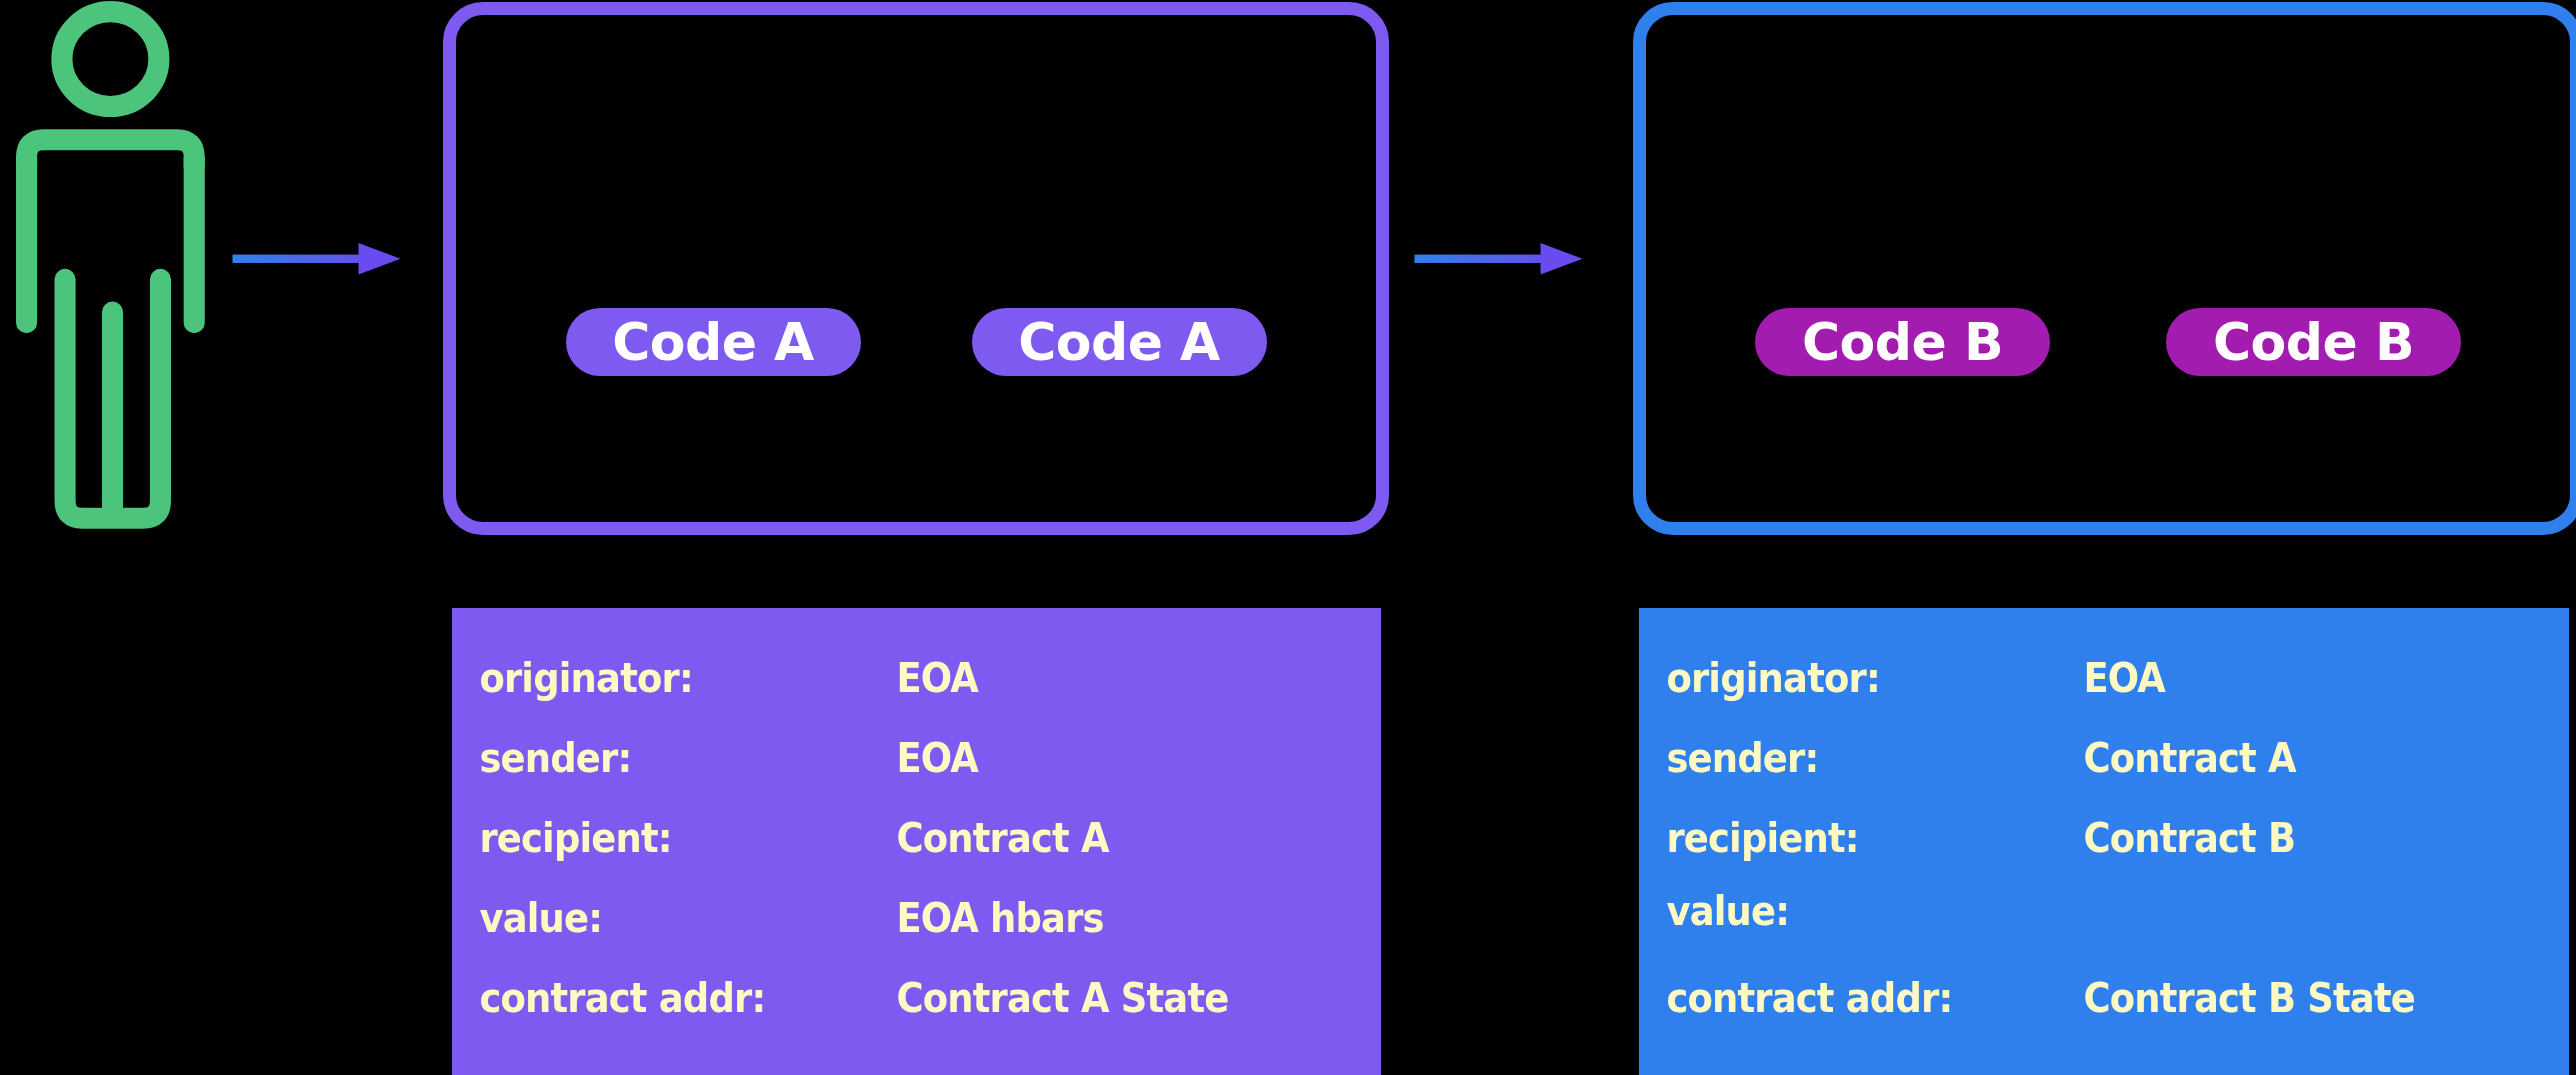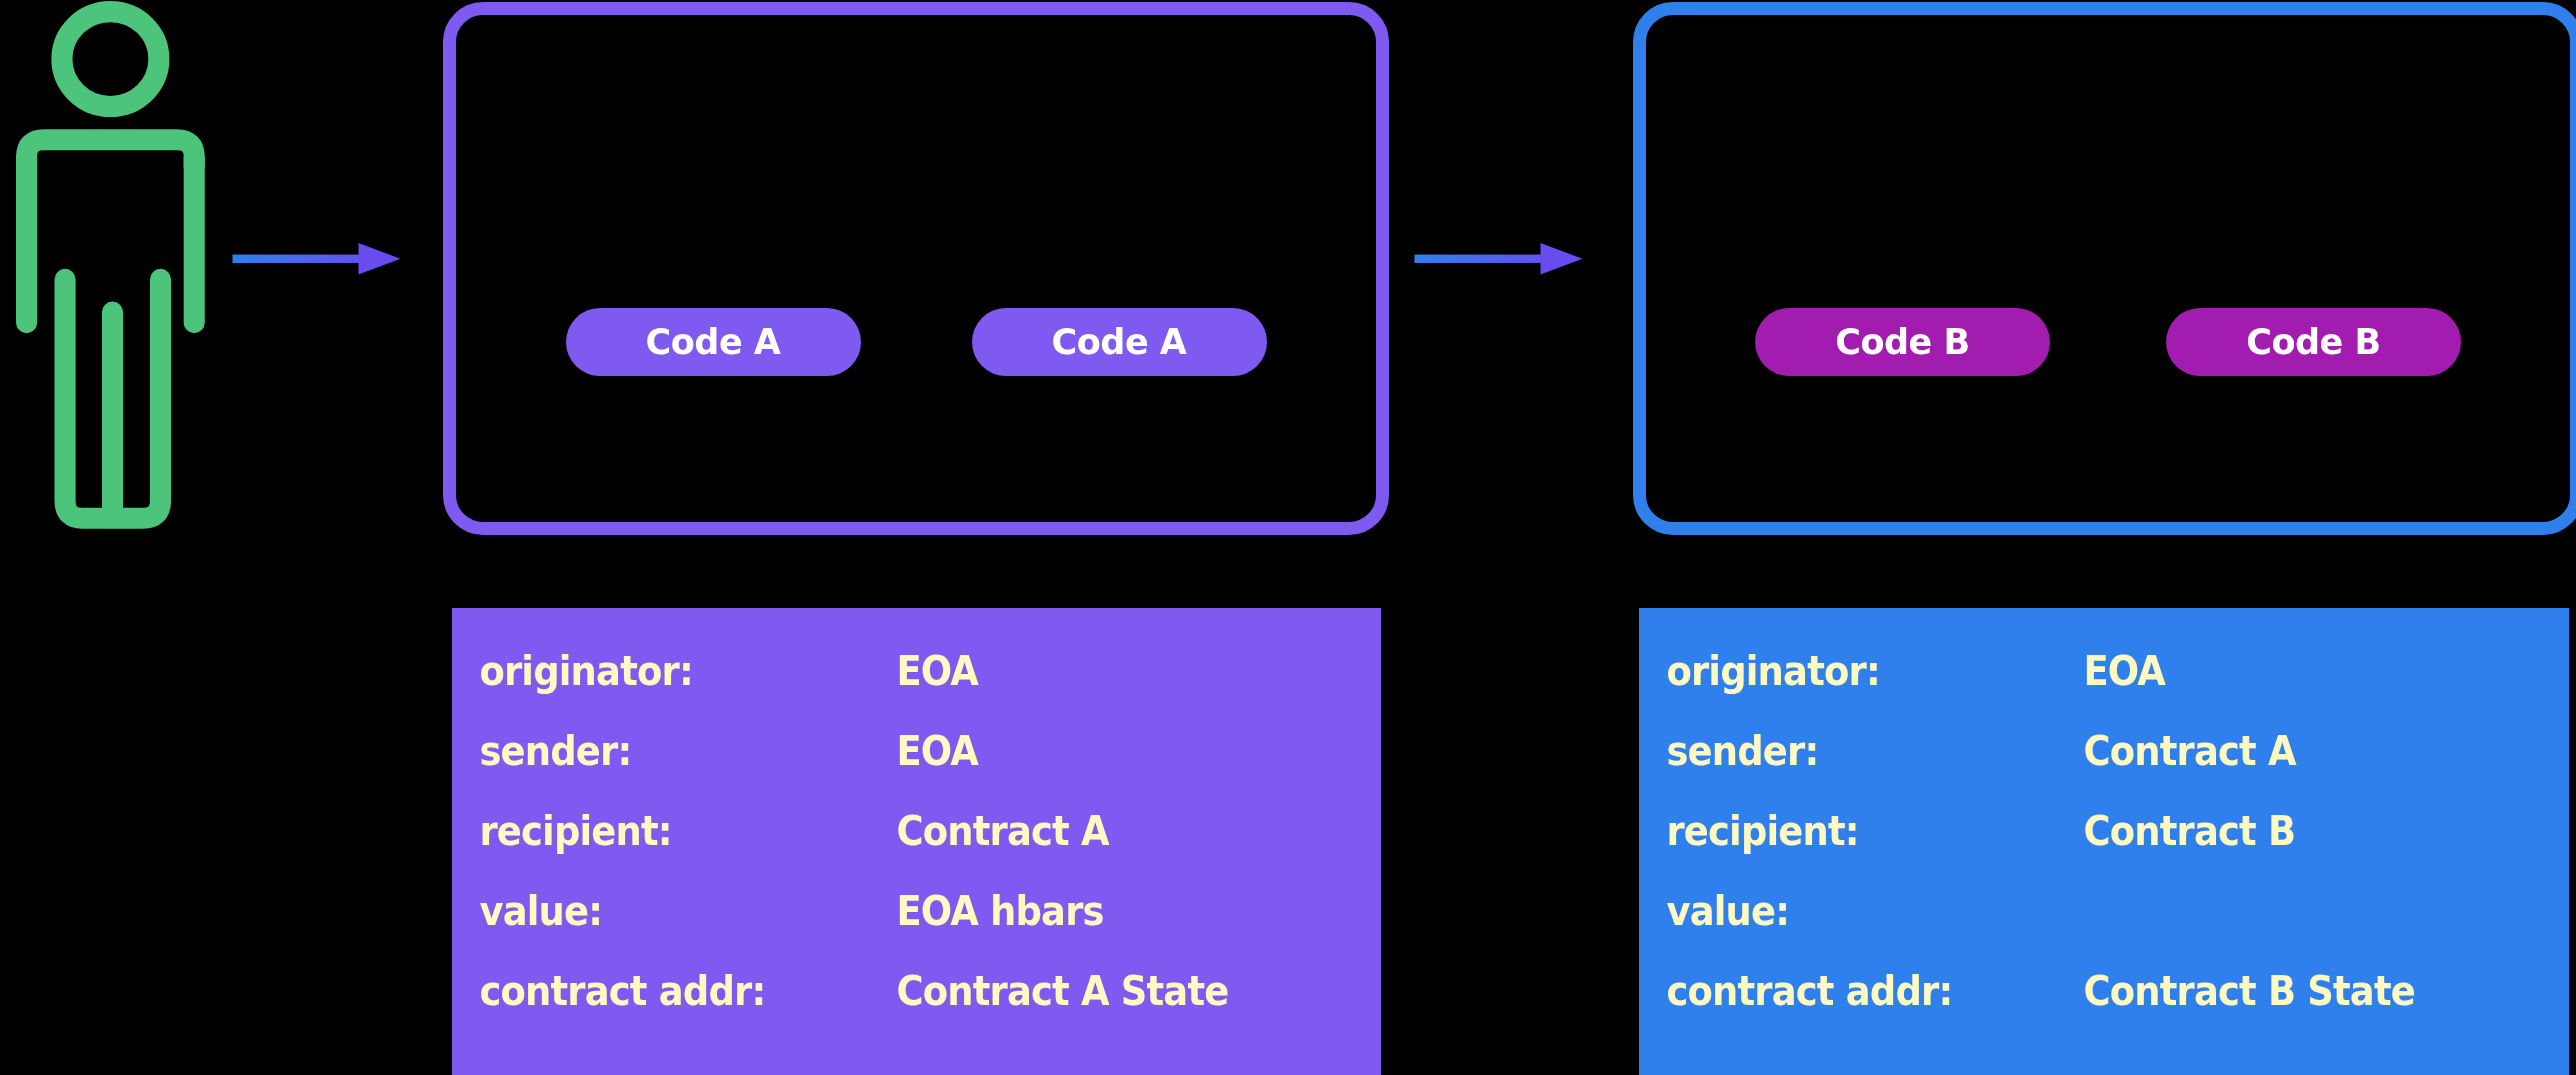--- a/index.html
+++ b/index.html
@@ -60,21 +60,21 @@
 
   .pill {
     display:flex;
     align-items:center;
     justify-content:center;
     height:68px;
     min-width:295px;
     padding:0 24px;
     border-radius:34px;
     color:#fff;
-    font-size:35px;
+    font-size:52px;
     font-weight:bold;
     letter-spacing:-0.5px;
     font-family:"DejaVu Sans", sans-serif;
     white-space:nowrap;
   }
   .pill-purple { background:#7F5AF0; }
   .pill-blue   { background:#a21caf; }
 
   
   .detail-panel {
@@ -106,20 +106,21 @@
     font-family:"DejaVu Sans Condensed","DejaVu Sans", sans-serif;
     white-space:nowrap;
   }
   .detail-key {
     width:417px;
     flex:0 0 417px;
     letter-spacing:-0.8px;
   }
   .detail-val {
     letter-spacing:-0.8px;
+    margin-top:7px;
   }
 </style>
 </head>
 <body>
 
 <div id="stage">
 
   <div class="person-icon">
     <svg width="211" height="543" viewBox="0 0 400 1030" xmlns="http://www.w3.org/2000/svg">
       <ellipse cx="196" cy="112" rx="92" ry="90" fill="none" stroke="#4CC47C" stroke-width="40"></ellipse>

